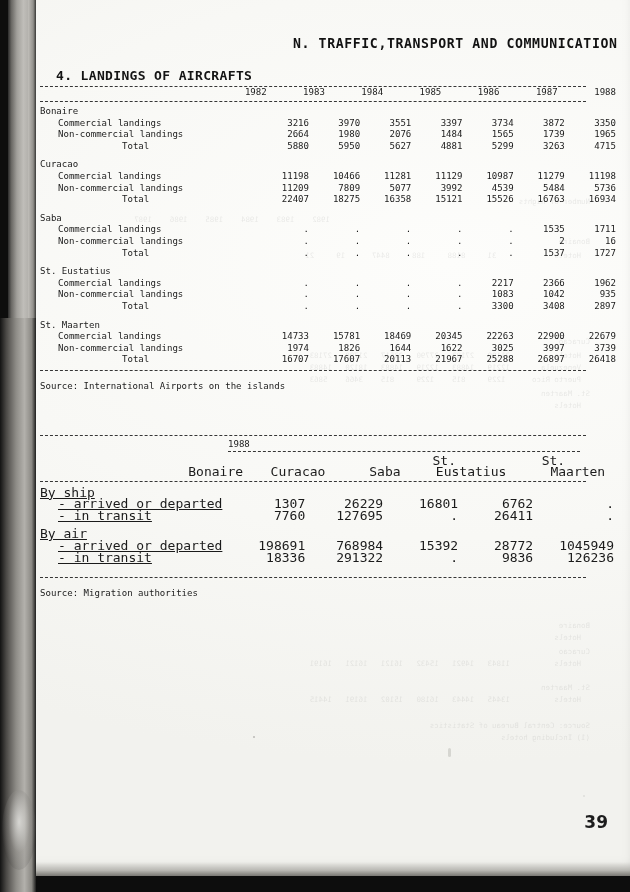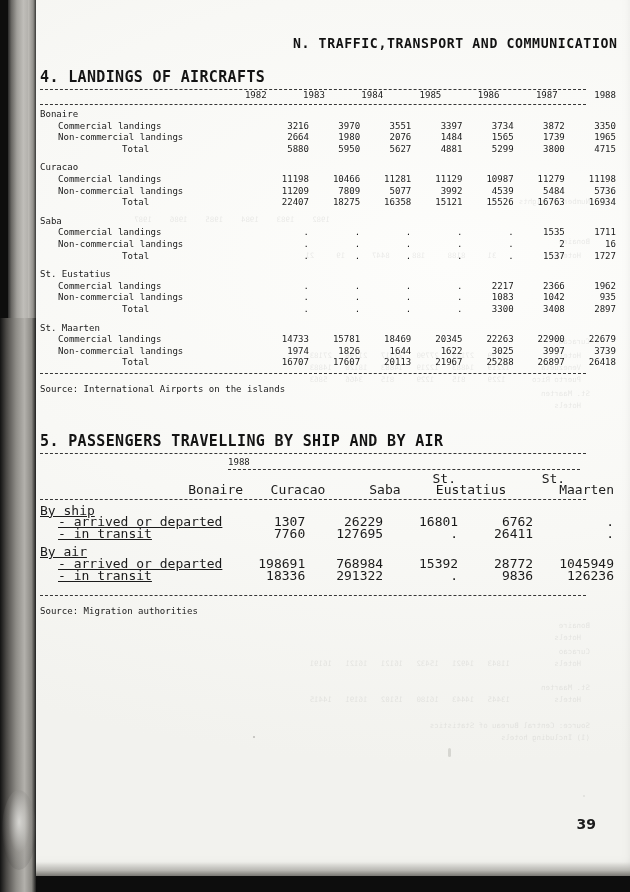--- a/index.html
+++ b/index.html
@@ -115,25 +115,25 @@
     font-size: 13.2px;
     font-weight: bold;
     letter-spacing: 0.6px;
     white-space: nowrap;
     color: #121212;
   }
 
   .block { position: absolute; left: 6px; width: 590px; }
 
   .sec-title {
-    font-size: 15px;
+    font-size: 13px;
     font-weight: bold;
     letter-spacing: 0.35px;
     color: #141414;
-    margin-left: 6px;
+    margin-left: 22px;
     white-space: pre;
   }
 
   .rule {
     height: 0;
     border-top: 1.15px dashed #262626;
     margin: 2.5px 0 0 6px;
     width: 546px;
     opacity: 0.92;
   }
@@ -180,24 +180,24 @@
 
   .yearhead {
     font-size: 9.05px;
     margin-left: 194px;
     margin-top: 3px;
     white-space: pre;
   }
 
   .pageno {
     position: absolute;
-    right: 34px;
+    right: 22px;
     bottom: 28px;
     font-family: "DejaVu Sans", "Liberation Sans", sans-serif;
-    font-size: 14px;
+    font-size: 17px;
     font-weight: bold;
     color: #1c1c1c;
   }
 
   .speck { position:absolute; background: rgba(120,118,112,0.45); border-radius:50%; }
 </style>
 </head>
 <body>
 
 <div class="scan-backdrop"></div>
@@ -277,21 +277,21 @@
             <td class="num">1739</td>
             <td class="num">1965</td>
           </tr>
           <tr>
             <td class="lbl indent-total">Total</td>
             <td class="num">5880</td>
             <td class="num">5950</td>
             <td class="num">5627</td>
             <td class="num">4881</td>
             <td class="num">5299</td>
-            <td class="num">3800</td>
+            <td class="num">3263</td>
             <td class="num">4715</td>
           </tr>
           <tr class="spacer-row"><td colspan="8"></td></tr>
 
           
           <tr>
             <td class="lbl grp">Curacao</td>
             <td class="num" colspan="7"></td>
           </tr>
           <tr>
@@ -437,21 +437,20 @@
           </tr>
         </tbody>
       </table>
 
       <div class="rule" style="margin-top:4px;"></div>
 
       <div class="source">Source: International Airports on the islands</div>
     </div>
 
     <div class="block" style="top:432px;">
-      <div class="sec-title">5. PASSENGERS TRAVELLING BY SHIP AND BY AIR</div>
       <div class="rule"></div>
 
       <div class="yearhead">1988</div>
 
       <div class="rule short-center" style="margin-top:2px;"></div>
 
       <table class="grid2" style="margin-top:3px;">
         <tbody>
           <tr>
             <td class="lbl2"></td>
@@ -460,21 +459,21 @@
             <td class="num2"></td>
             <td class="num2" style="text-align:left;padding-left:22px !important;">St.</td>
             <td class="num2" style="text-align:left;padding-left:22px !important;">St.</td>
           </tr>
           <tr>
             <td class="lbl2"></td>
             <td class="num2">Bonaire</td>
             <td class="num2">Curacao</td>
             <td class="num2">Saba</td>
             <td class="num2" style="text-align:center;padding-left:22px !important;">Eustatius</td>
-            <td class="num2" style="text-align:right;padding-left:22px !important;">Maarten</td>
+            <td class="num2" style="text-align:center;padding-left:22px !important;">Maarten</td>
           </tr>
         </tbody>
       </table>
 
       <div class="rule" style="margin-top:3px;"></div>
 
       <table class="grid2" style="margin-top:5px;">
         <tbody>
           
           <tr>

